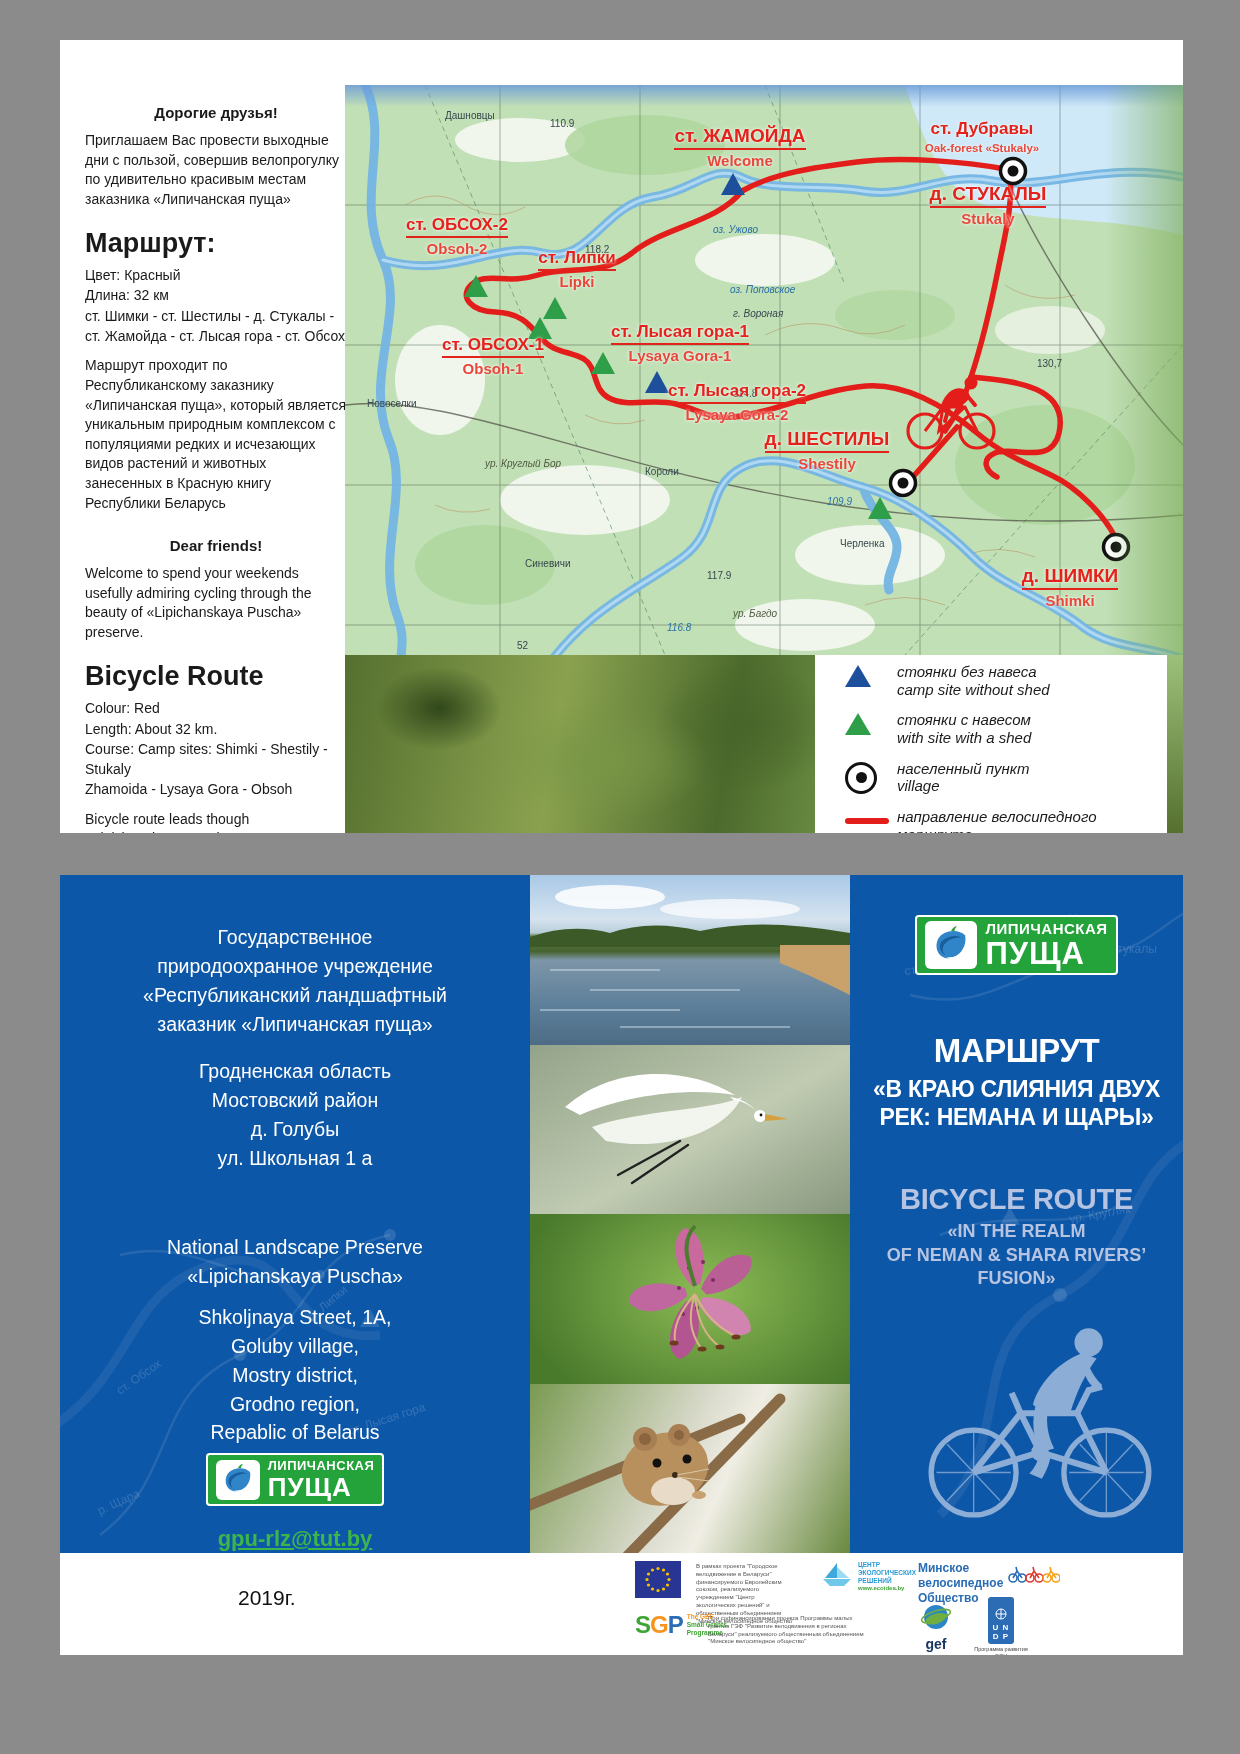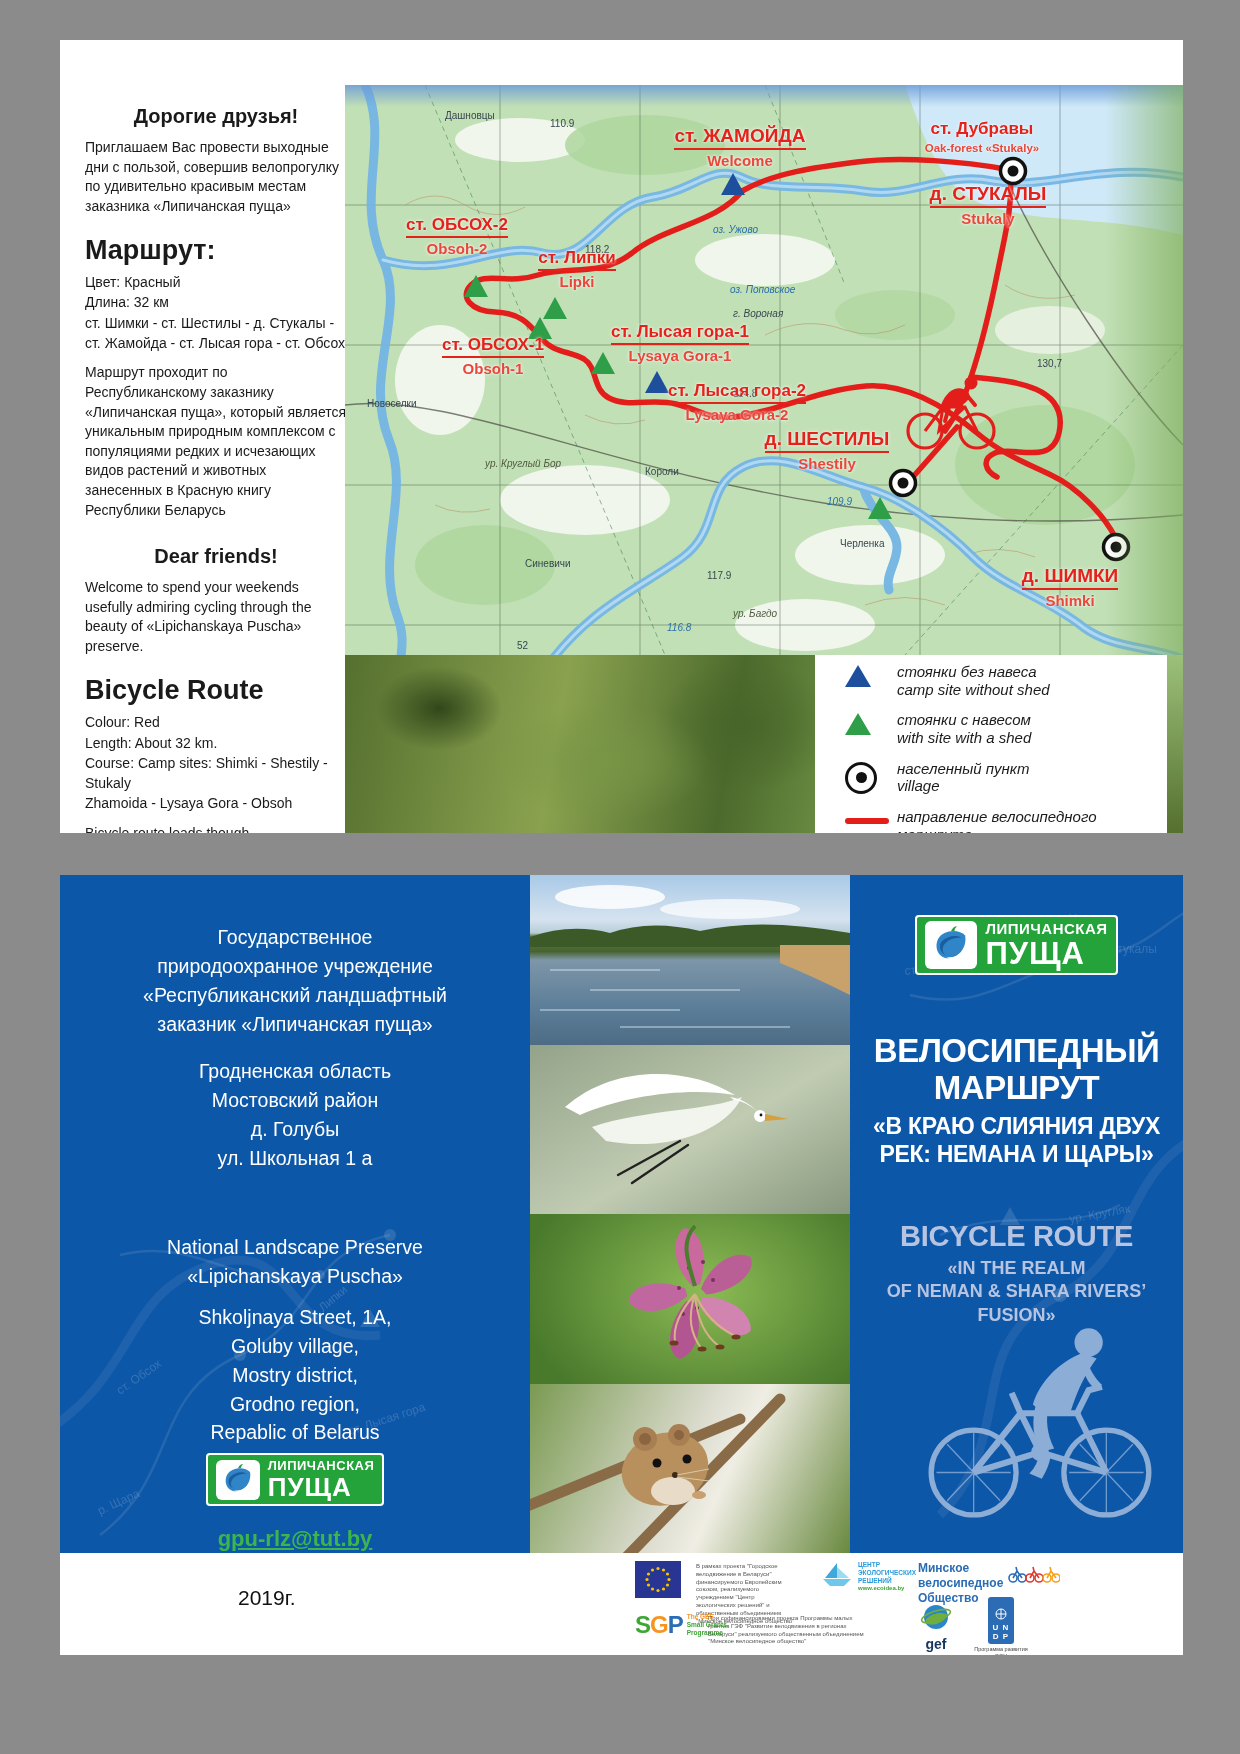--- a/index.html
+++ b/index.html
@@ -4,21 +4,21 @@
 <style>
   html,body{margin:0;padding:0;}
   body{width:1240px;height:1754px;position:relative;background:#8b8b8b;
        font-family:"Liberation Sans","DejaVu Sans",sans-serif;color:#1a1a1a;}
   .sheet{position:absolute;background:#fff;overflow:hidden;}
   #sheet-top{left:60px;top:40px;width:1123px;height:793px;}
   #sheet-bottom{left:60px;top:875px;width:1123px;height:780px;}
 
   
   .p1-col{position:absolute;left:25px;top:52px;width:262px;font-size:14px;line-height:1.40;}
-  .h-center{font-weight:bold;font-size:20px;text-align:center;margin:10px 0 8px;}
+  .h-center{font-weight:bold;font-size:15px;text-align:center;margin:10px 0 8px;}
   .h-left{font-weight:bold;font-size:27px;margin:16px 0 2px;}
   .p1-col p{margin:0 0 6px;}
   .lines div{line-height:1.45;}
   .gap{height:10px;}
 
   
   .map-wrap{position:absolute;left:285px;top:45px;width:838px;height:570px;background:#c2e0b6;}
   .map-wrap svg{position:absolute;left:0;top:0;}
   .map-labels{position:absolute;left:0;top:0;width:100%;height:100%;}
   .st{position:absolute;text-align:center;text-shadow:0 0 2px rgba(255,255,255,.85),0 0 4px rgba(255,255,255,.6);}
@@ -531,21 +531,20 @@
               <path d="M12,27 q8,2 14,-4 q-3,6 -9,6 Z" fill="#fff"></path>
             </svg>
           </div>
           <div class="lp-words">
             <div class="lp-top">ЛИПИЧАНСКАЯ</div>
             <div class="lp-bottom">ПУЩА</div>
           </div>
         </div>
       </div>
       <div style="margin-top:58px;">
-        <div class="t-ru">ВЕЛОСИПЕДНЫЙ</div>
         <div class="t-ru">МАРШРУТ</div>
         <div class="t-ru-sub">
           <div>«В КРАЮ СЛИЯНИЯ ДВУХ</div>
           <div>РЕК: НЕМАНА И ЩАРЫ»</div>
         </div>
       </div>
       <div style="margin-top:52px;">
         <div class="t-en">BICYCLE ROUTE</div>
         <div class="t-en-sub">
           <div>«IN THE REALM</div>

